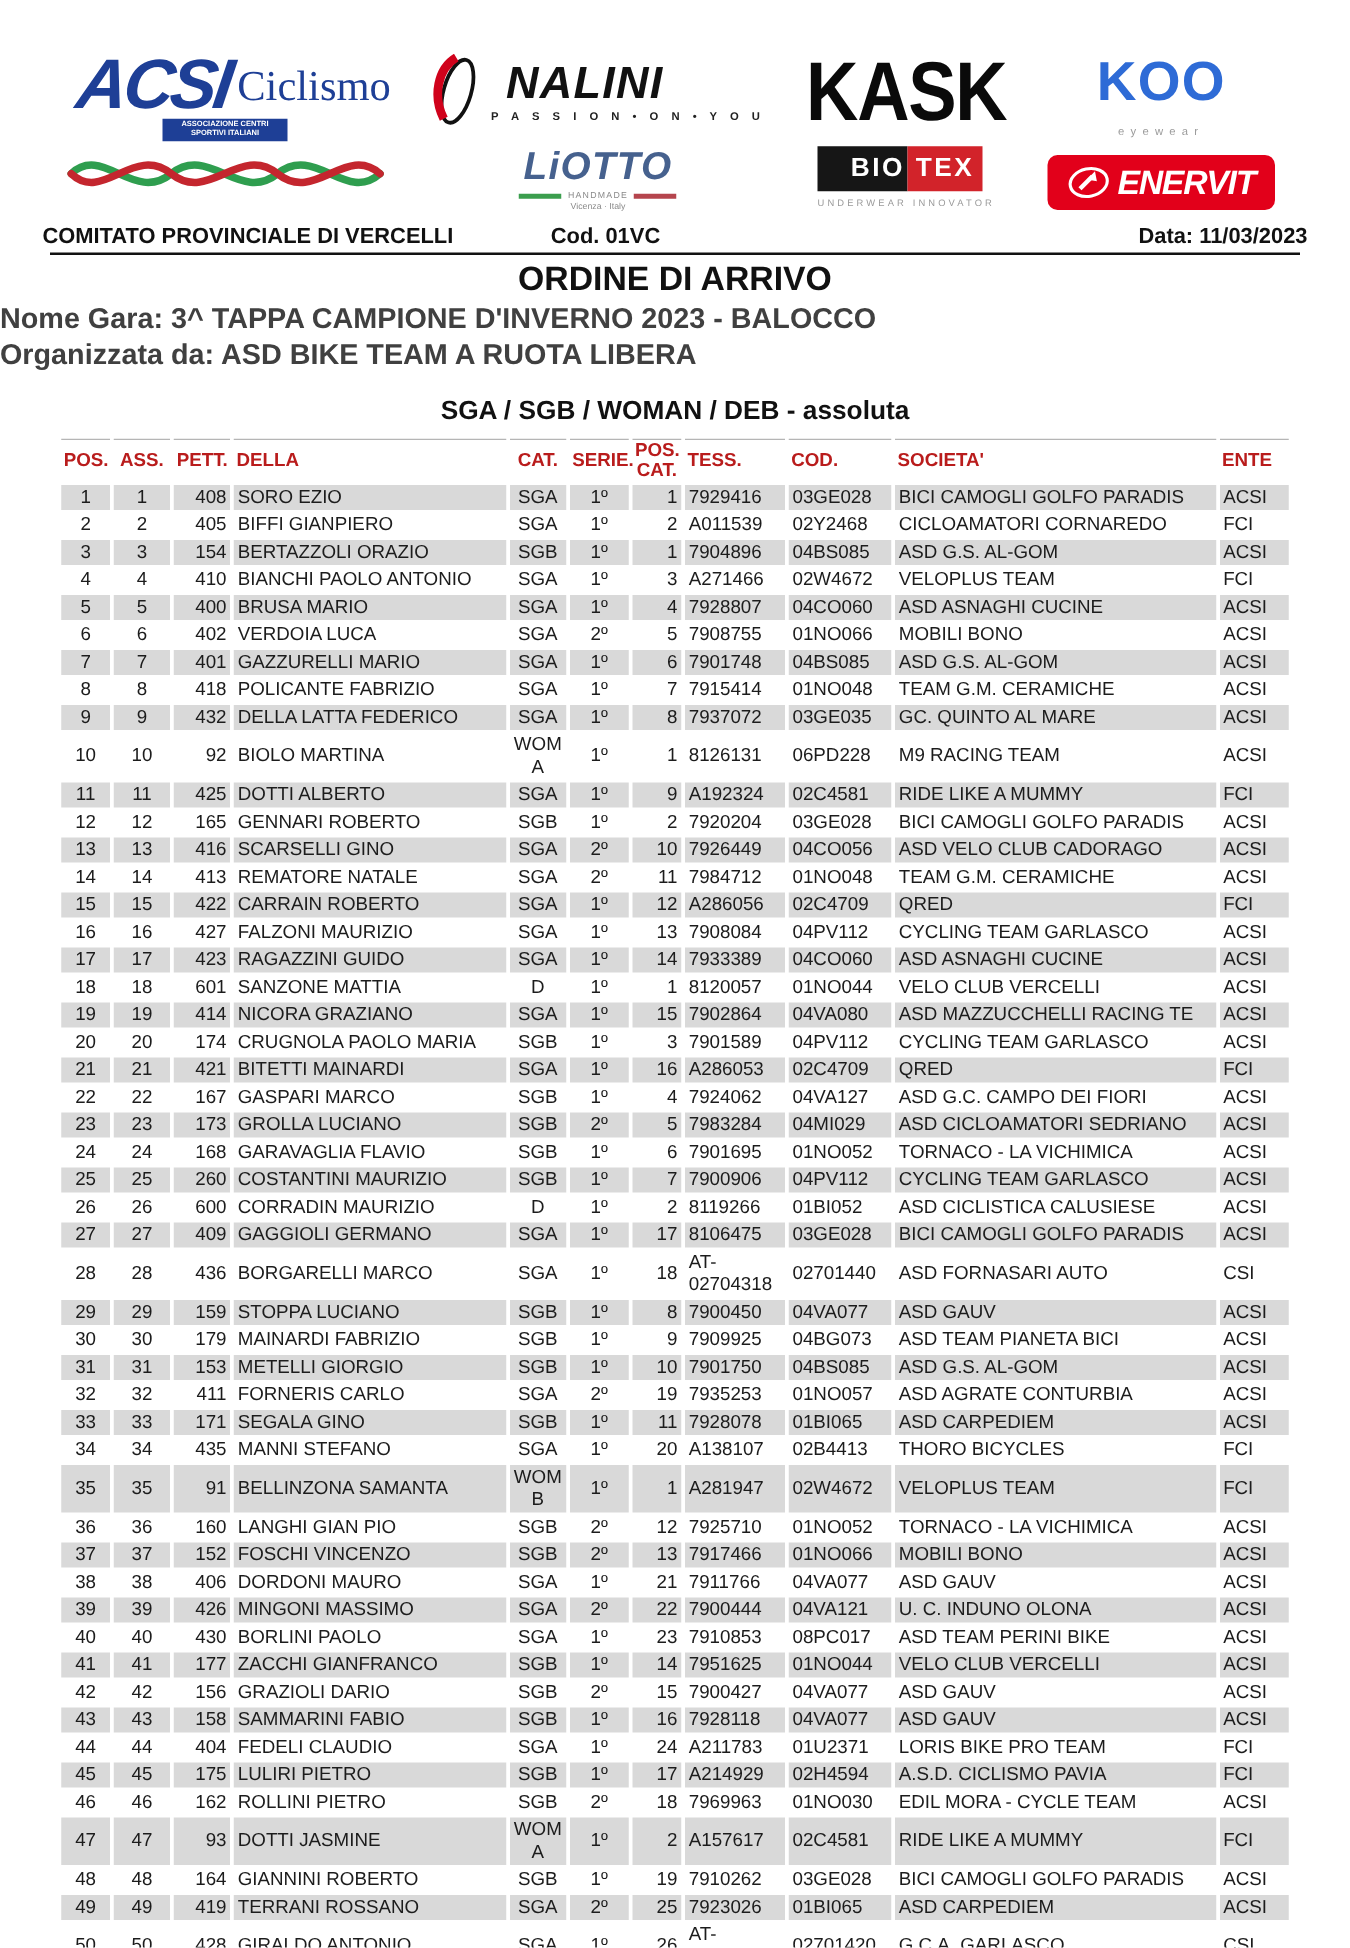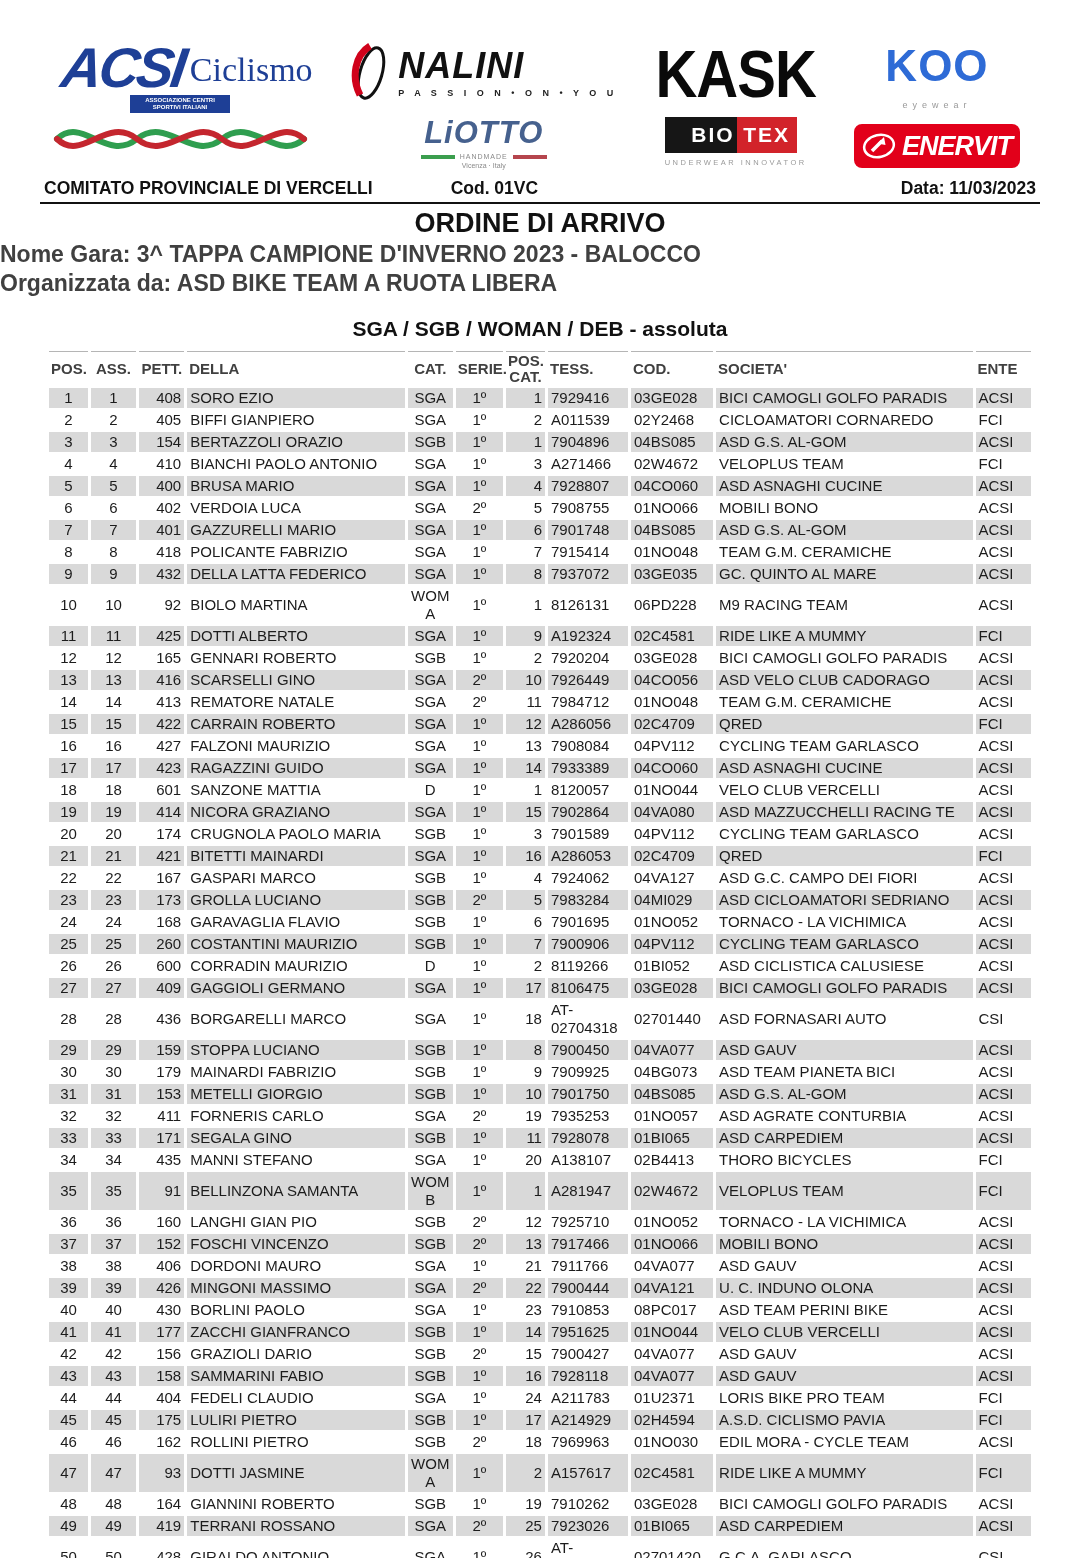--- a/index.html
+++ b/index.html
@@ -21,21 +21,21 @@
   .acsi-ciclismo { font-family:"Liberation Serif","DejaVu Serif",serif;
                    font-size:34px; color:#1e3f96; padding-bottom:4px; }
   .acsi-banner { background:#1e3f96; color:#fff; font-size:6px; font-weight:bold;
                  width:100px; text-align:center; line-height:1.2; padding:2px 1px;
                  margin:2px 0 0 68px; }
   .acsi-waves { margin-left:-10px; }
 
   .nalini { display:flex; align-items:center; gap:6px; }
   .nalini-text { display:flex; flex-direction:column; }
   .nalini-word { font-size:36px; font-weight:900; font-style:italic; color:#111;
-                 letter-spacing:1px; line-height:1; }
+                 letter-spacing:1px; line-height:1;margin-left:12px; }
   .nalini-tag { font-size:9px; font-weight:bold; color:#222; letter-spacing:4px; margin-top:4px; }
 
   .liotto { text-align:center; }
   .liotto-word { font-size:31px; font-weight:900; font-style:italic; color:#46618e;
                  letter-spacing:1px; line-height:1; }
   .liotto-line { display:flex; align-items:center; gap:5px; justify-content:center; margin-top:5px; }
   .liotto-dash-green { width:34px; height:4px; background:#3b9e4e; }
   .liotto-dash-red { width:34px; height:4px; background:#b5454d; }
   .liotto-handmade { font-size:7px; color:#8a8a8a; letter-spacing:1px; }
   .liotto-origin { font-size:7px; color:#8a8a8a; margin-top:2px; }
@@ -50,40 +50,40 @@
                 width:72px; padding-right:2px; }
   .biotex-tex { background:#d2232a; color:#fff; font-size:21px; font-weight:bold;
                 letter-spacing:2px; display:flex; align-items:center; justify-content:center;
                 width:60px; }
   .biotex-tag { font-size:7.5px; color:#9a9a9a; letter-spacing:2.5px; margin-top:5px; }
 
   .koo { text-align:center; }
   .koo-word { font-size:44px; font-weight:800; color:#2e6bd6; letter-spacing:1px; line-height:1; }
   .koo-tag { font-size:9px; color:#9a9a9a; letter-spacing:5px; margin-top:12px; }
 
-  .enervit { background:#e2001a; border-radius:8px; width:166px; height:44px;
+  .enervit { background:#e2001a; border-radius:8px; width:182px; height:44px;
              display:flex; align-items:center; justify-content:center; gap:6px; }
   .enervit-word { color:#fff; font-size:27px; font-weight:900; font-style:italic; letter-spacing:-1px; }
 
   
-  .meta-row { display:flex; align-items:center; padding:0 44px; font-weight:bold;
+  .meta-row { display:flex; align-items:center; padding:0 34px; font-weight:bold;
               font-size:17.5px; color:#111; }
   .meta-cod { margin-left:78px; }
   .meta-date { margin-left:auto; }
   .meta-rule { border-top:2.5px solid #111; margin:3px 40px 0 40px; }
 
   .doc-title { text-align:center; font-size:27px; font-weight:bold; color:#111; margin-top:4px; }
   .doc-sub { text-align:left; font-size:23px; font-weight:bold; color:#404040; margin-top:2px; }
   .category-title { text-align:center; font-size:21px; font-weight:bold; color:#111; margin-top:20px; }
 
   
   .table-wrap { margin:8px 46px 0 46px; }
   table { border-collapse:separate; border-spacing:3px 2px; table-layout:fixed; width:100%; }
   thead { border-top:1px solid #aaa; }
-  th { font-size:15px; font-weight:bold; color:#404040; padding:1px 2px; line-height:1.05;
+  th { font-size:15px; font-weight:bold; color:#b91c1c; padding:1px 2px; line-height:1.05;
        vertical-align:middle; border-top:1px solid #b5b5b5; }
   td { font-size:15px; color:#1c1c1c; padding:1px 3px; line-height:1.2; vertical-align:middle;
        overflow:hidden; }
   tr.stripe td { background:#d9d9d9; }
   .al { text-align:left; } .ac { text-align:center; } .ar { text-align:right; }
 
   col.c-pos{width:38px;} col.c-ass{width:44px;} col.c-pett{width:44px;} col.c-atleta{width:212px;}
   col.c-cat{width:44px;} col.c-serie{width:46px;} col.c-poscat{width:38px;} col.c-tess{width:78px;}
   col.c-cod{width:80px;} col.c-societa{width:250px;} col.c-ente{width:54px;}
 </style>

